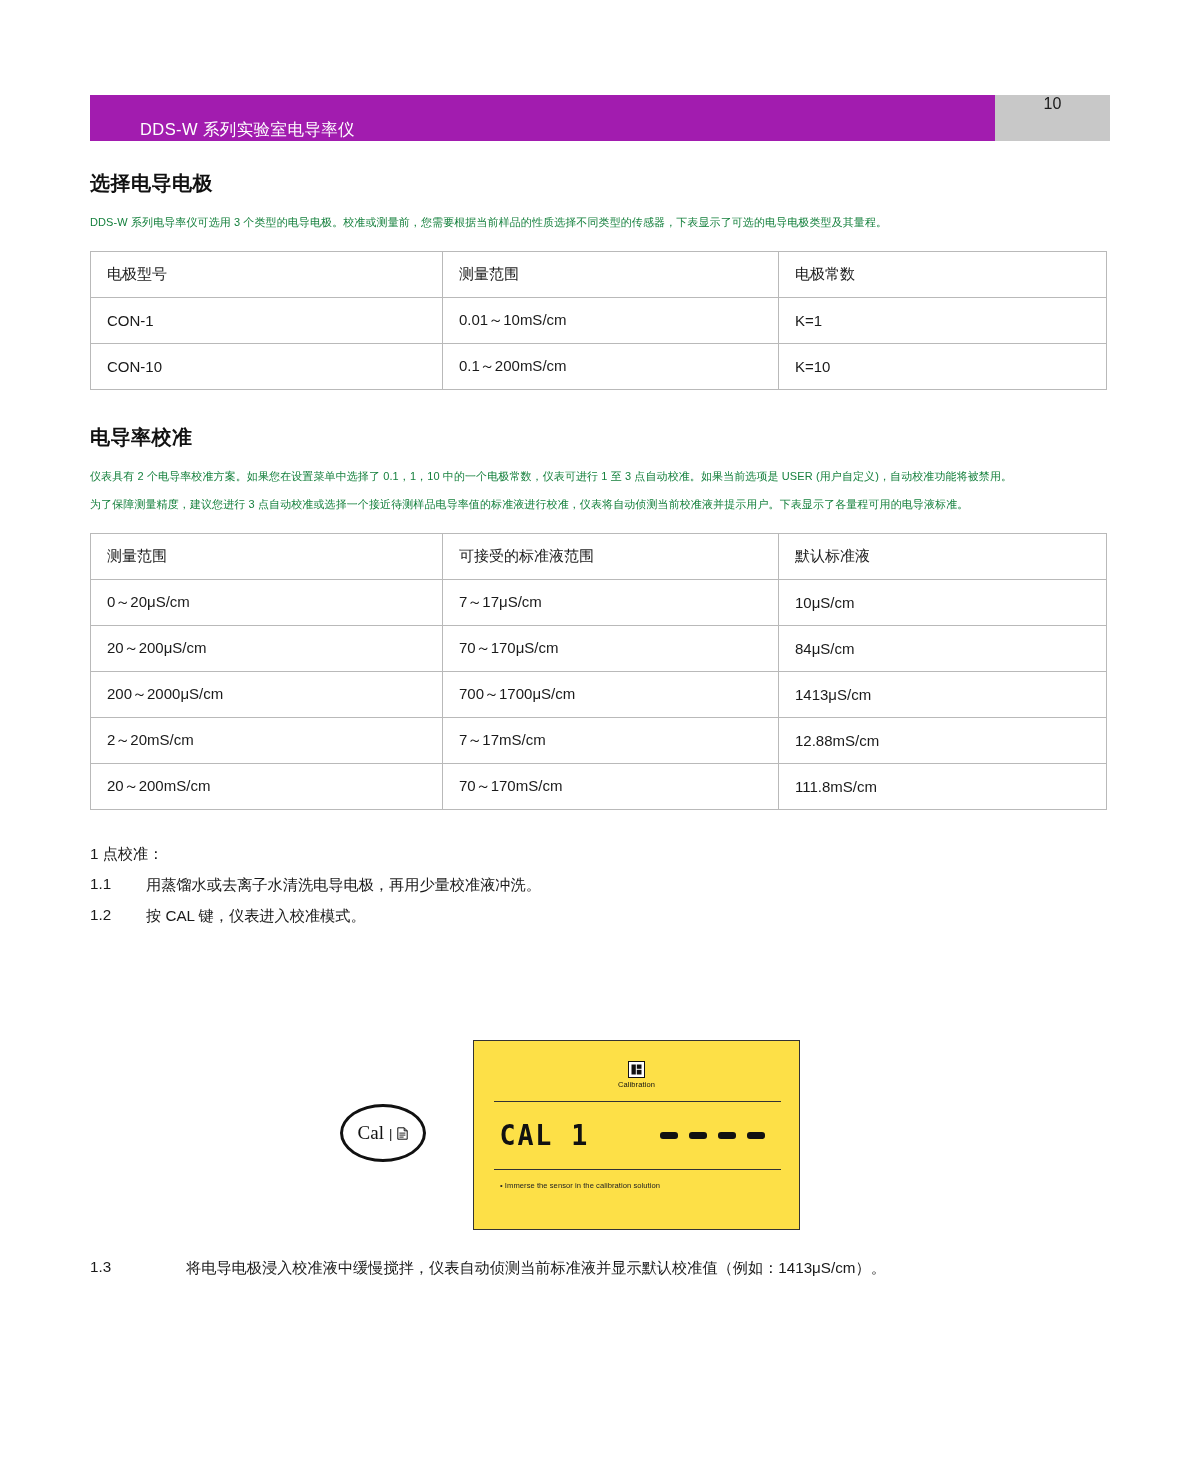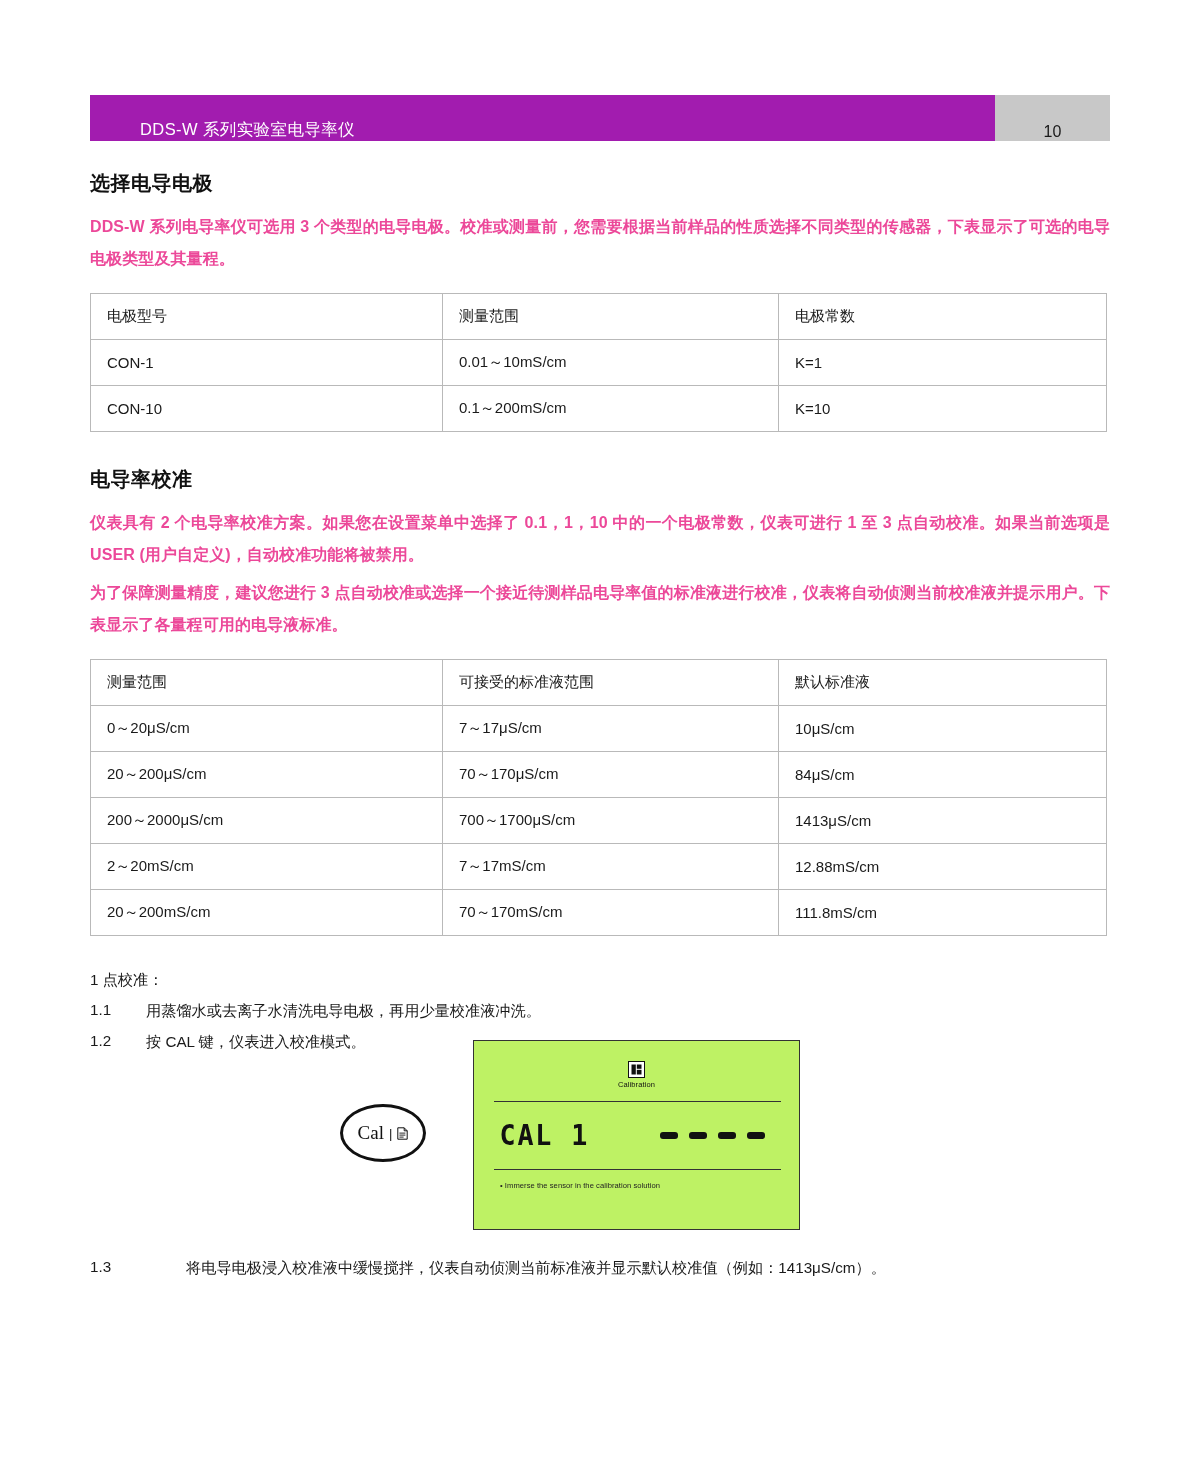--- a/index.html
+++ b/index.html
@@ -44,21 +44,21 @@
     color: #ffffff;
     font-size: 16.5px;
     letter-spacing: 0.4px;
     padding-left: 34px;
     font-weight: 400;
   }
   .header-pagebox {
     width: 115px;
     background: #c8c8c8;
     display: flex;
-    align-items: flex-end;
+    align-items: flex-start;
     justify-content: center;
   }
   .header-pagenum {
     color: #1a1a1a;
     font-size: 16px;
   }
 
   
   .content {
     position: absolute;
@@ -69,27 +69,26 @@
 
   h2.section-title {
     font-size: 20px;
     font-weight: 700;
     margin: 0 0 14px 0;
     letter-spacing: 0.5px;
     color: #111;
   }
 
   p.para {
-    font-size: 16px;
+    font-size: 11px;
     line-height: 2.0;
     margin: 0 0 6px 0;
     text-align: justify;
     letter-spacing: 0.1px;
-    color: #ec4899;
-    font-weight: bold;
+    color: #15803d;
   }
 
   
   table.doc-table {
     width: 1016px;
     border-collapse: collapse;
     margin: 18px 0 0 0;
     table-layout: fixed;
   }
   table.doc-table td, table.doc-table th {
@@ -158,21 +157,21 @@
   }
   .doc-icon svg { display: block; }
 
   .lcd {
     position: absolute;
     left: 473px;
     top: 1040px;
     width: 327px;
     height: 190px;
     border: 1.6px solid #333333;
-    background: #bef264;
+    background: #fde047;
     box-sizing: border-box;
   }
   .lcd-icon-wrap {
     position: absolute;
     left: 0; right: 0;
     top: 20px;
     display: flex;
     flex-direction: column;
     align-items: center;
   }

